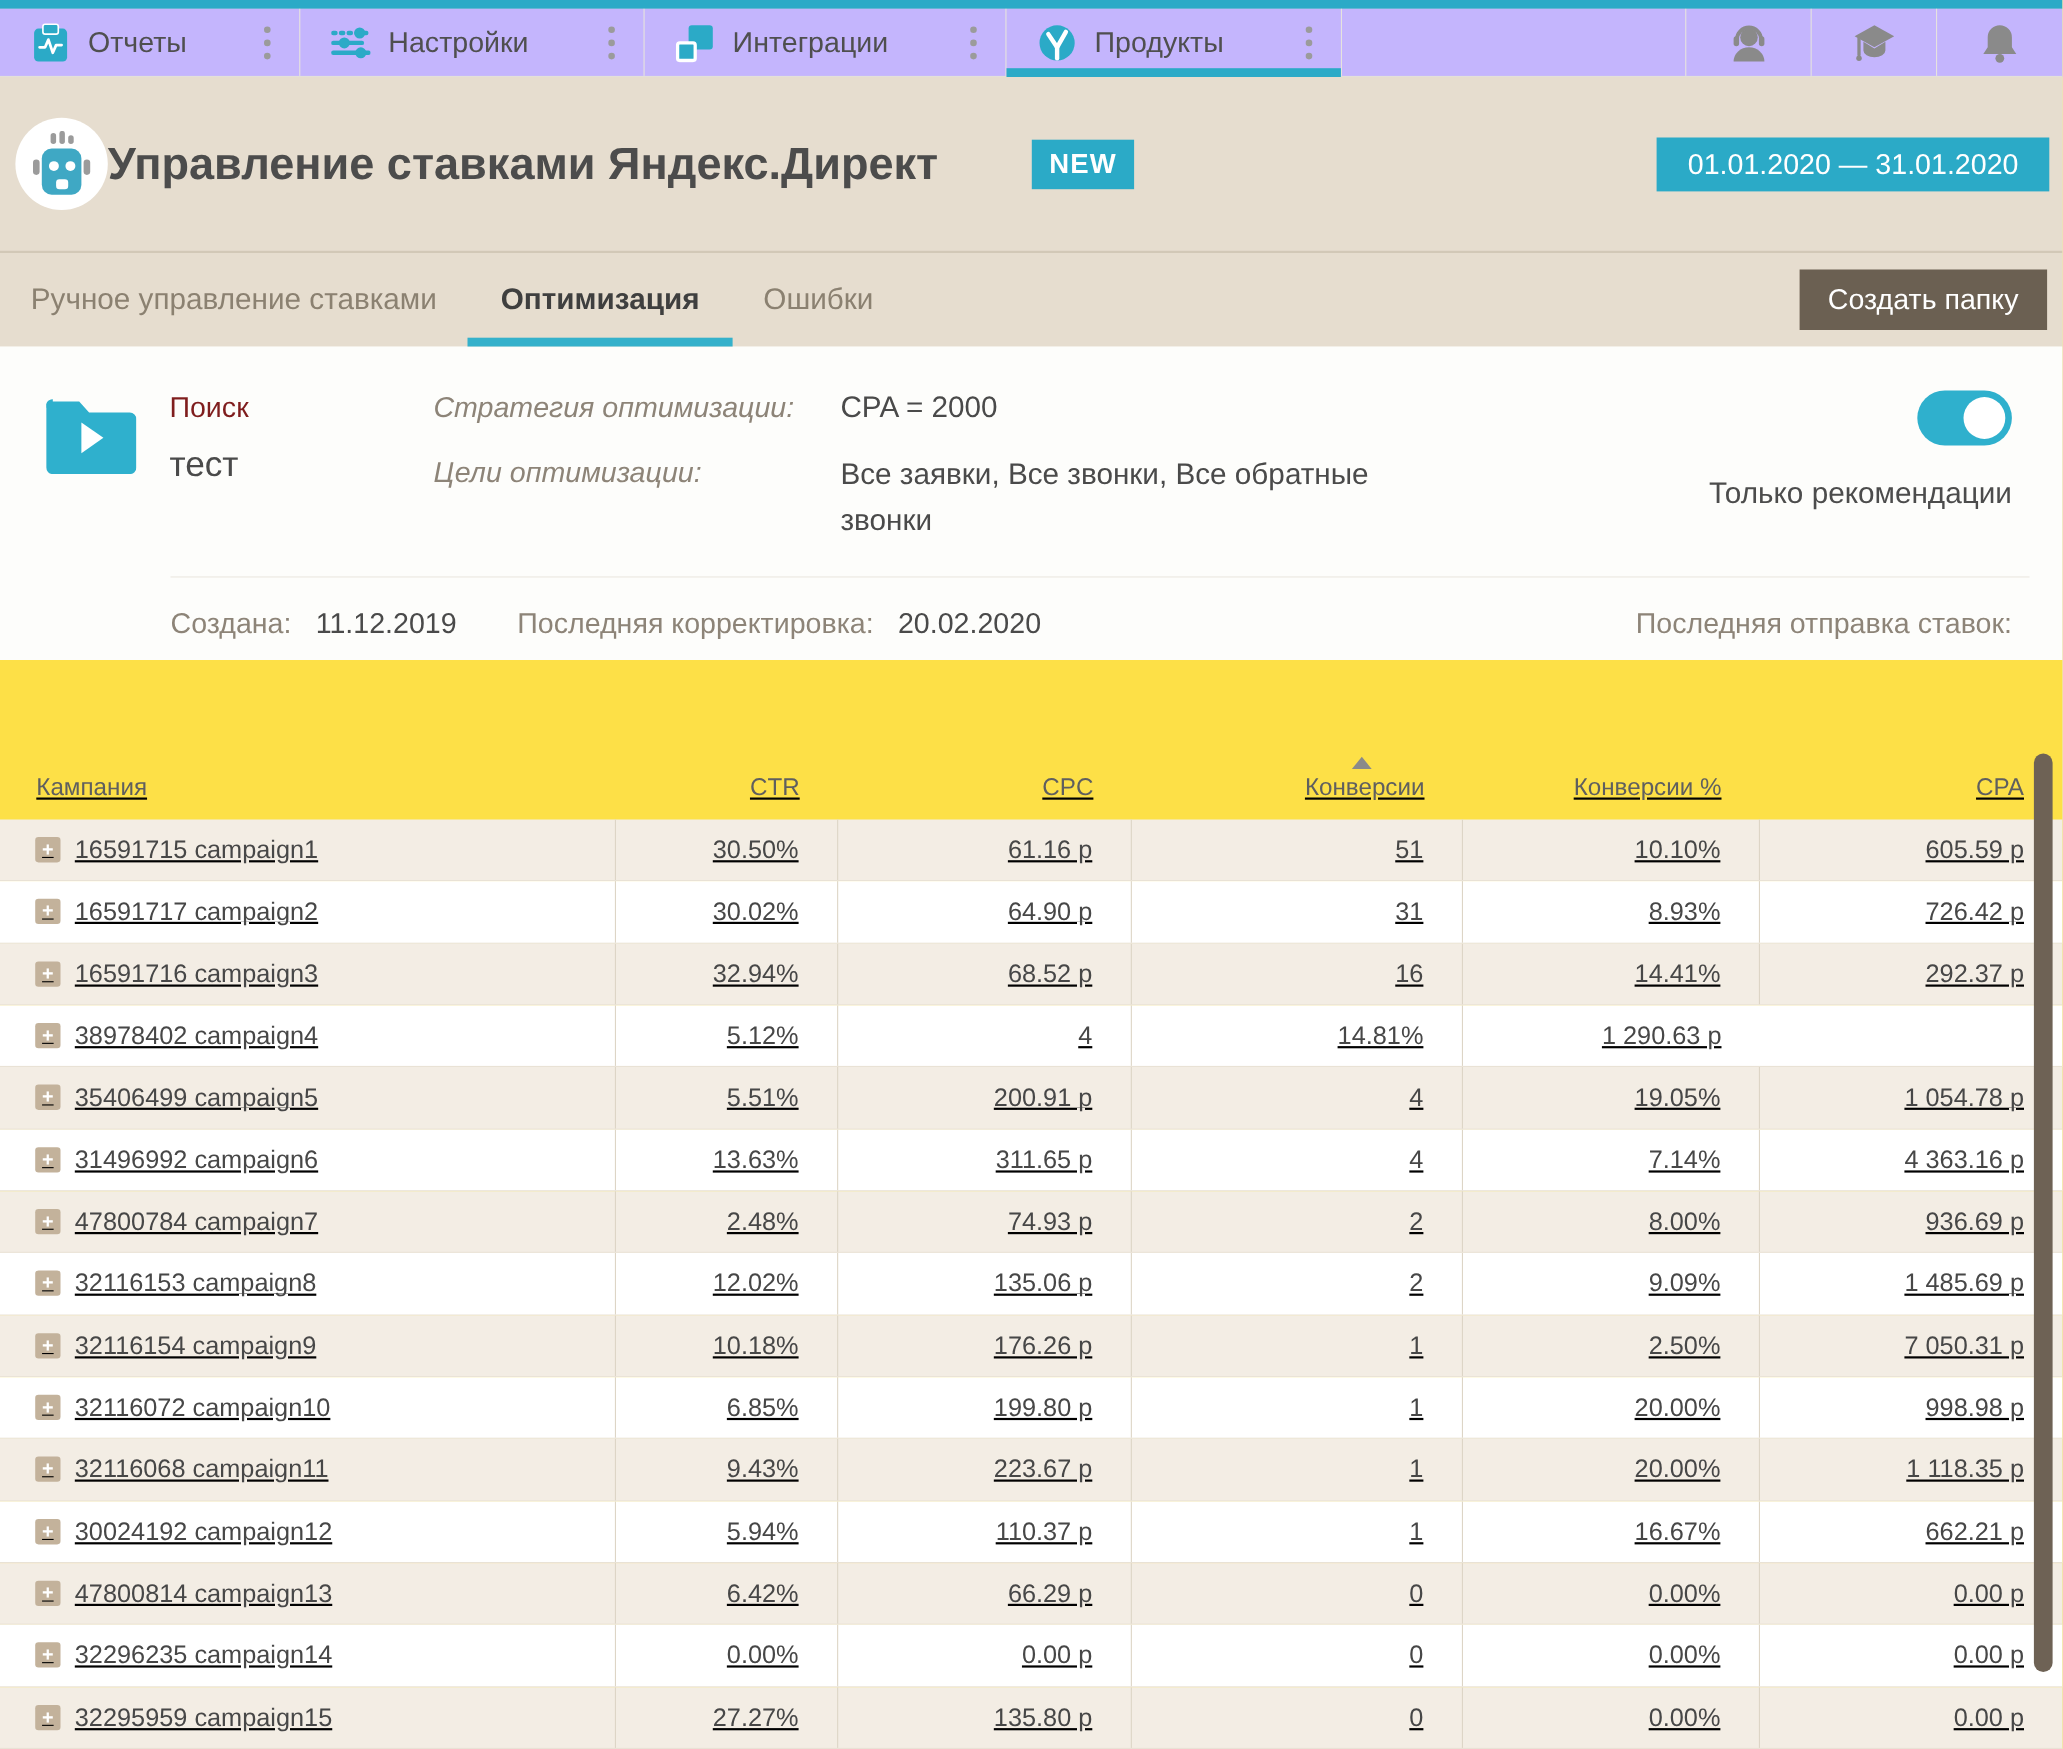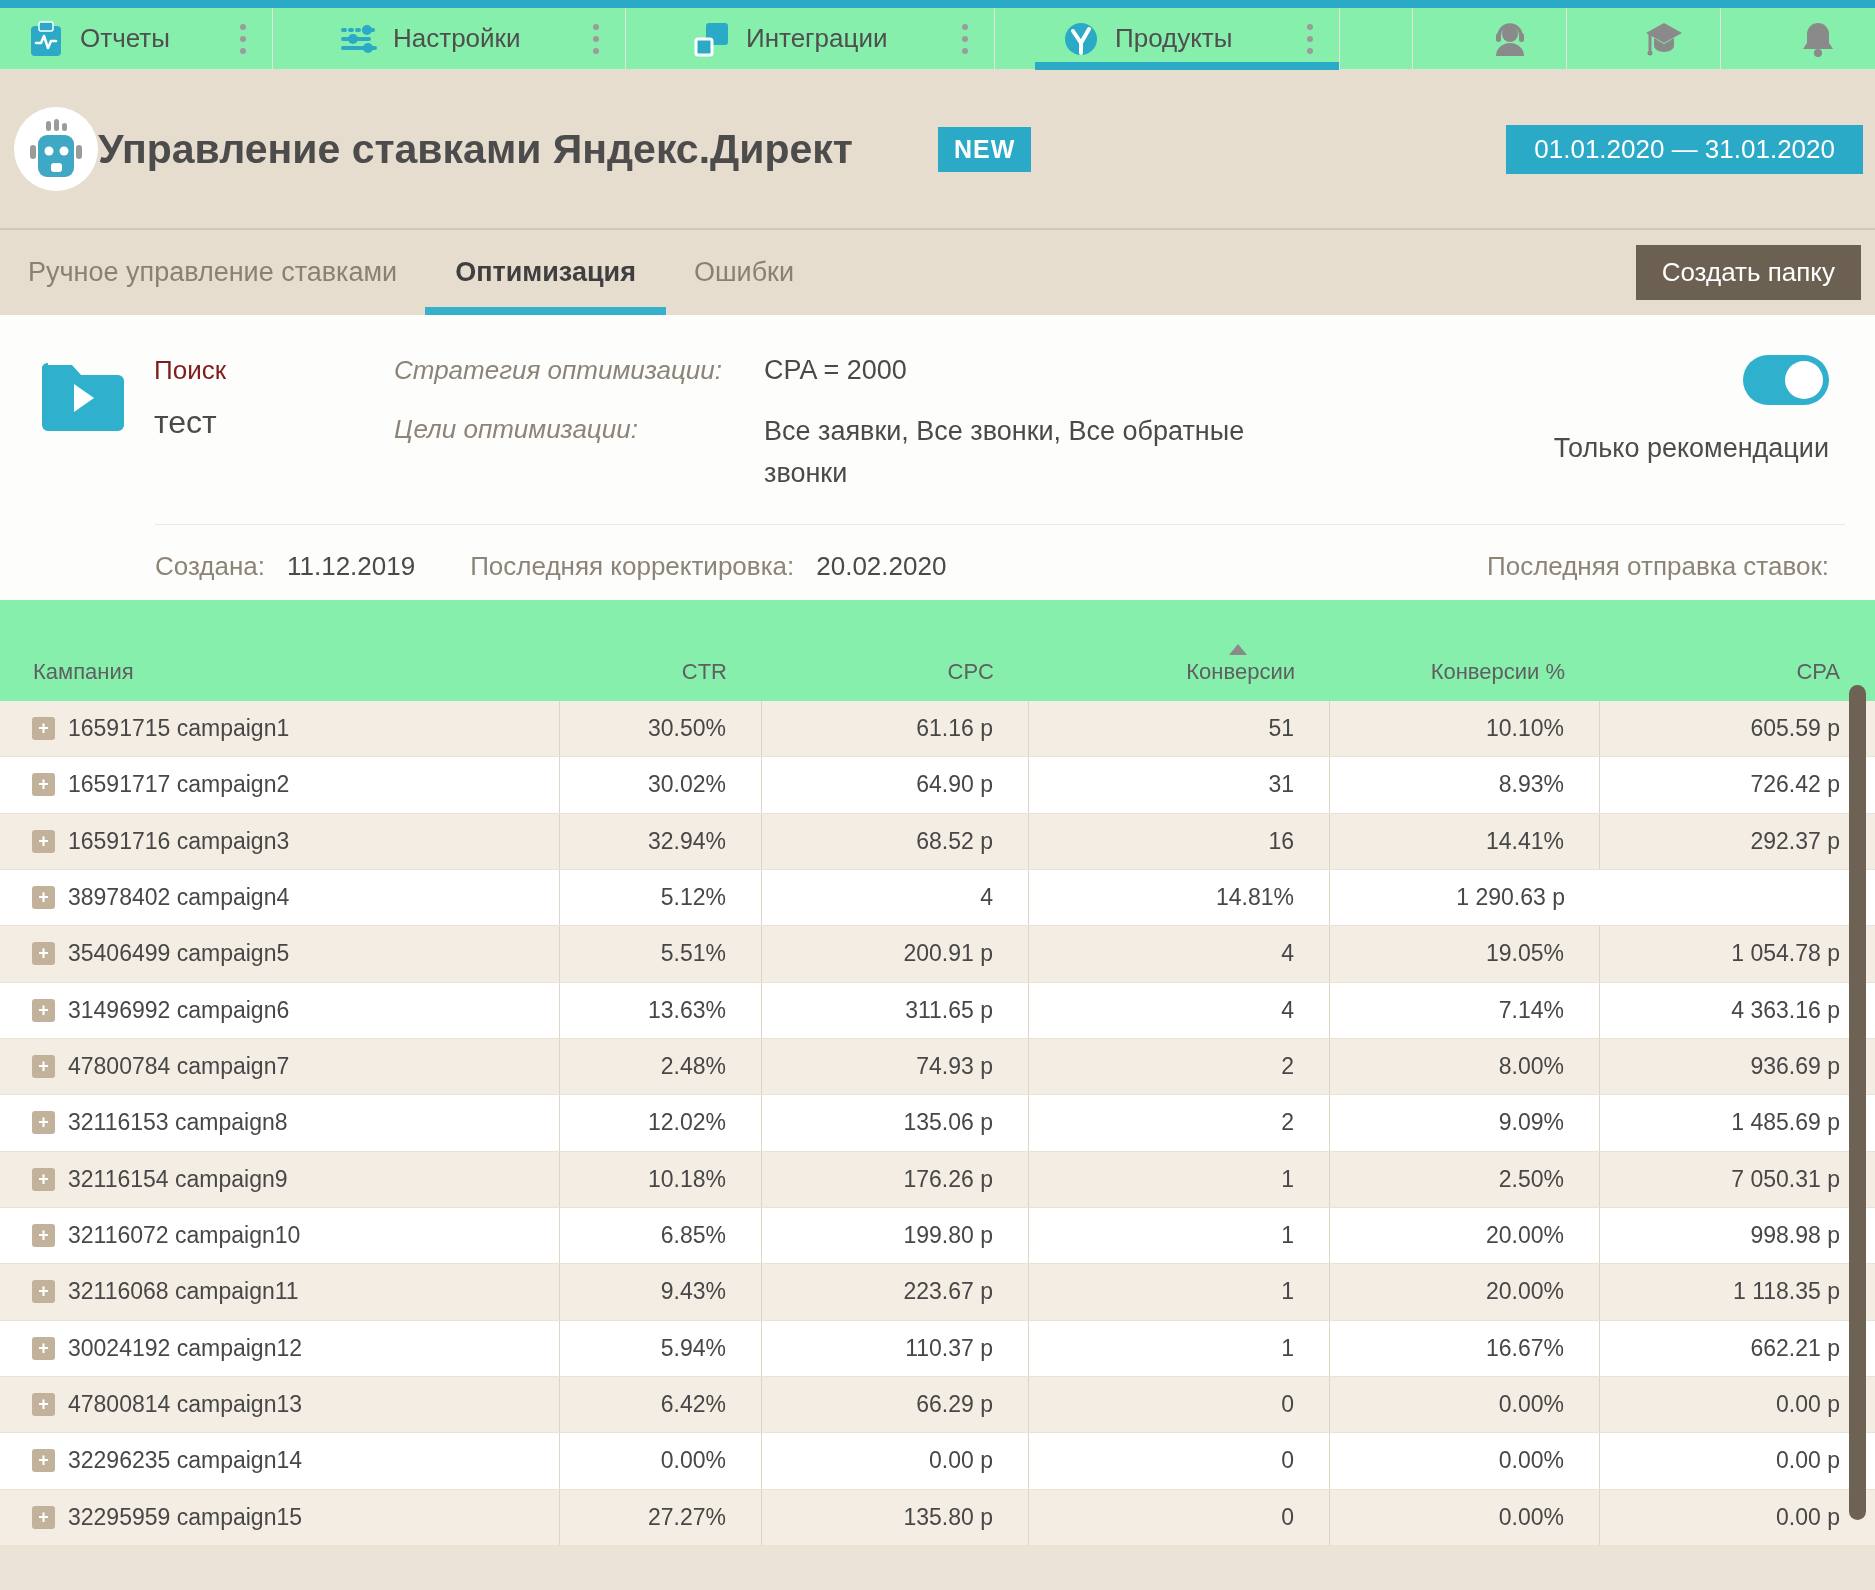--- a/index.html
+++ b/index.html
@@ -2,21 +2,21 @@
 <html><head>
 <meta charset="utf-8">
 <style>
   * { margin:0; padding:0; box-sizing:border-box; }
   html,body { width:1875px; }
   body { font-family:"Liberation Sans", sans-serif; background:#eae3d6; }
   .app { width:1875px; height:1590px; overflow:hidden; position:relative; background:#eae3d6; }
 
   
   .top-strip { height:8px; background:#2baac7; }
-  .navbar { height:62px; background:#86efac; display:flex; border-bottom:1px solid #e3e0da;gap:40px; }
+  .navbar { height:62px; background:#c4b5fd; display:flex; border-bottom:1px solid #e3e0da; }
   .nav-item { display:flex; align-items:center; padding:0 22px 0 28px; border-right:1px solid #e6e3de; position:relative; }
   .nav-item.w1{ width:273px; } .nav-item.w2{ width:313px; } .nav-item.w3{ width:329px; } .nav-item.w4{ width:305px; }
   .nav-icon { width:36px; height:36px; display:flex; align-items:center; justify-content:center; flex:0 0 auto; }
   .nav-label { font-size:26px; color:#4f4f4f; margin-left:16px; white-space:nowrap; }
   .kebab { margin-left:auto; display:flex; flex-direction:column; gap:6px; padding:6px 4px; cursor:pointer; }
   .kebab i { width:6px; height:6px; border-radius:50%; background:#9b9b9b; display:block; }
   .nav-item.active::after { content:""; position:absolute; left:0; right:0; bottom:-1px; height:8px; background:#2baac7; }
   .nav-spacer { flex:1; border-right:1px solid #e6e3de; }
   .nav-iconbtn { width:114px; display:flex; align-items:center; justify-content:center; border-right:1px solid #e6e3de; cursor:pointer; }
   .nav-iconbtn:last-child { border-right:none; }
@@ -52,21 +52,21 @@
   .toggle .knob { position:absolute; top:6px; right:6px; width:38px; height:38px; border-radius:50%; background:#fff; }
   .reco-label { margin-top:28px; font-size:27px; color:#4c4c4c; white-space:nowrap; }
   .card-divider { height:1px; background:#ece8e0; margin:30px 0 0 113px; }
   .card-footer { display:flex; align-items:center; padding:26px 16px 0 113px; font-size:26px; }
   .card-footer .lbl { color:#8d8478; }
   .card-footer .val { color:#4a4a4a; margin-left:22px; }
   .card-footer .g2 { margin-left:55px; }
   .card-footer .right { margin-left:auto; }
 
   
-  .table-zone { position:relative; background:#86efac; padding-top:31px; }
+  .table-zone { position:relative; background:#fde047; padding-top:75px;text-decoration:underline; }
   .thead, .trow { display:grid; grid-template-columns:560px 202px 267px 301px 270px 275px; }
   .thead { height:70px; align-items:end; padding-bottom:16px; font-size:22px; color:#5f5f5f; }
   .th { text-align:right; padding-right:35px; white-space:nowrap; }
   .th.first { text-align:left; padding-left:33px; }
   .th-conv { display:flex; flex-direction:column; align-items:flex-end; gap:4px; }
   .sort-arrow { width:0; height:0; border-left:9px solid transparent; border-right:9px solid transparent; border-bottom:11px solid #8a8a8a; margin-right:48px; }
   .trow { height:56.33px; border-bottom:1px solid #e9e2d5; }
   .trow.beige { background:#f3ede4; }
   .trow.white { background:#ffffff; }
   .td { display:flex; align-items:center; justify-content:flex-end; padding-right:35px; font-size:23px; color:#474747; border-right:1px solid #ddd5c6; white-space:nowrap; }

